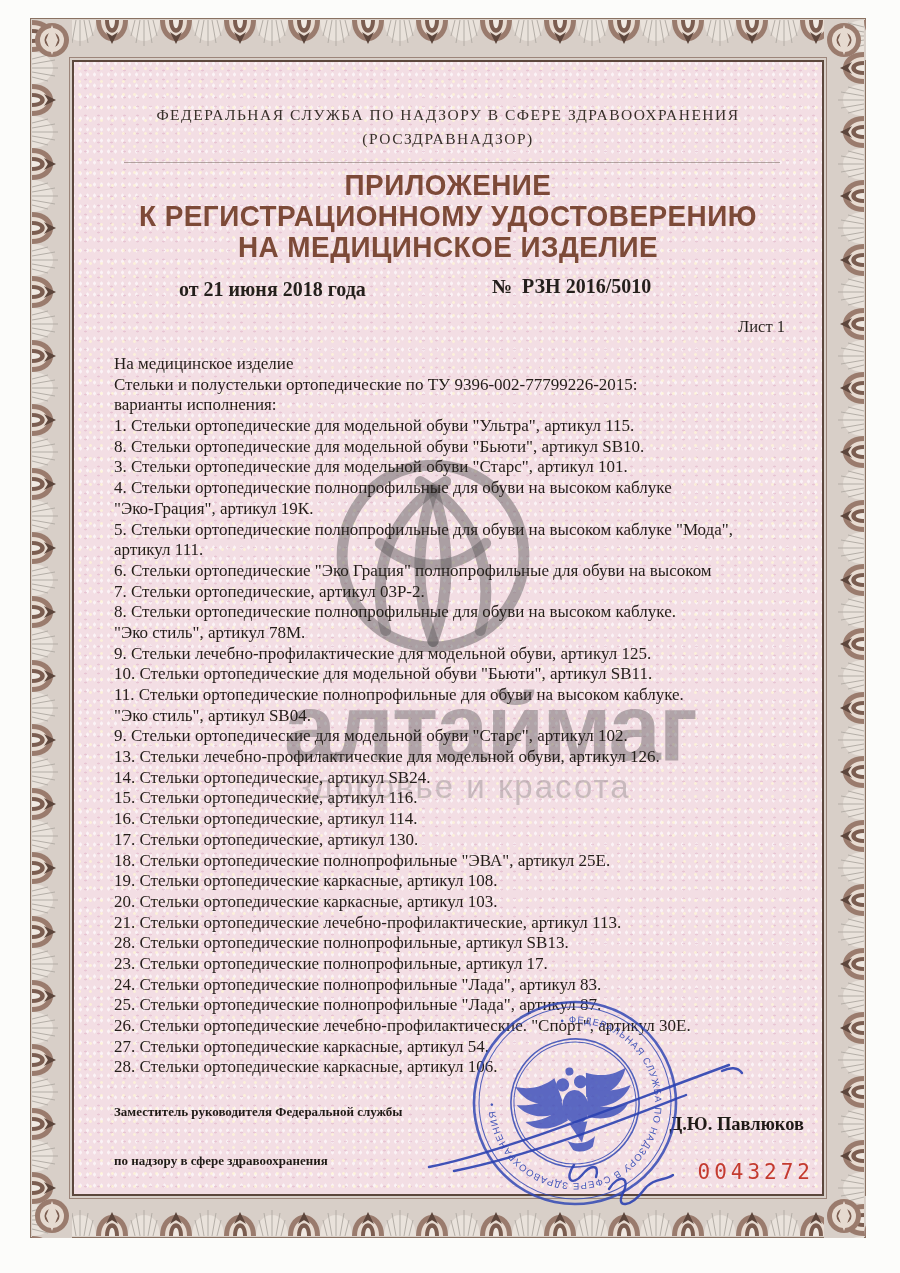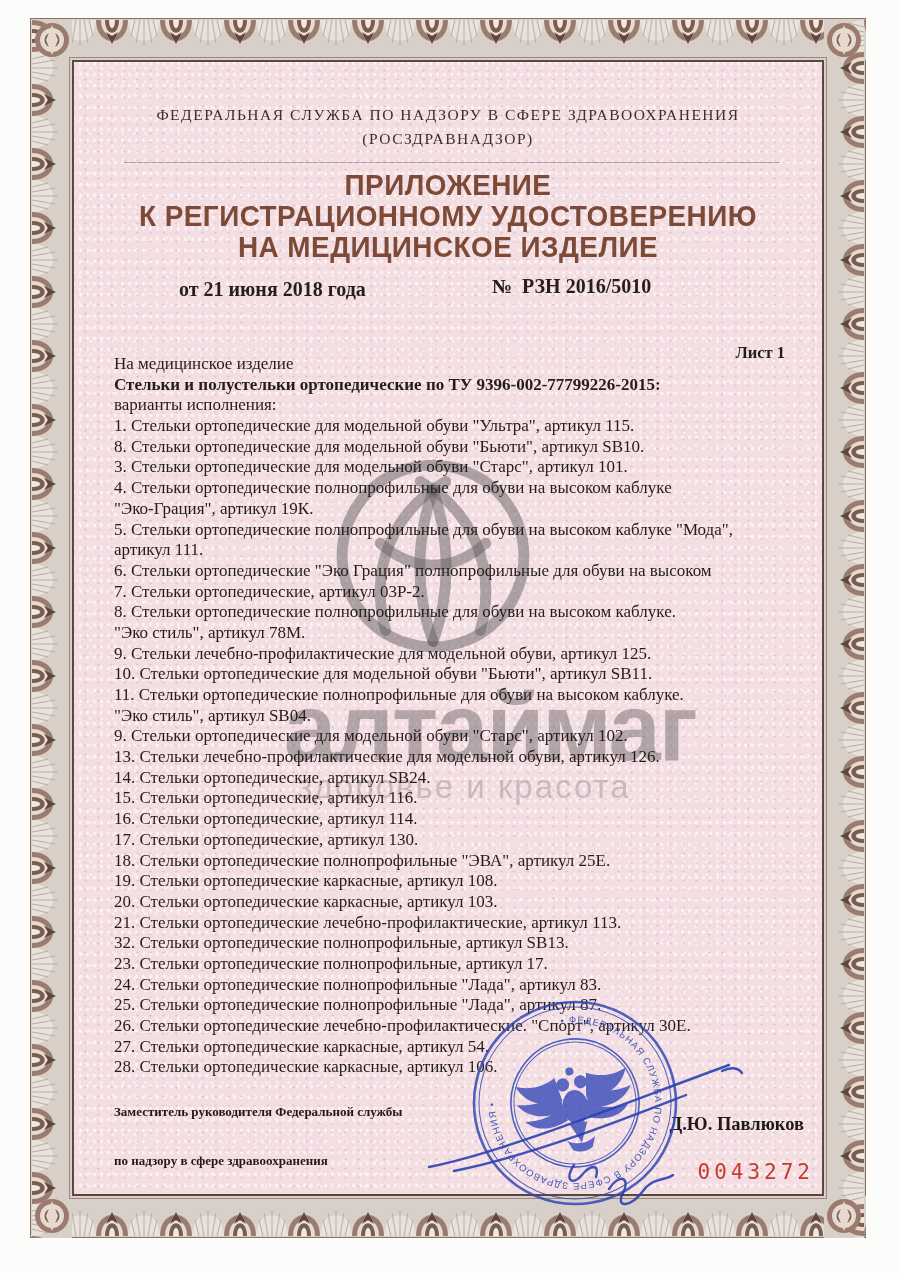--- a/index.html
+++ b/index.html
@@ -25,24 +25,24 @@
         background-size:11px 13px,13px 9px,7px 11px;
         background-position:0 0,5px 4px,3px 7px;}
   .abs{position:absolute;}
   .agency{width:100%;text-align:center;font-size:15.5px;letter-spacing:1.5px;
           color:#38302a;}
   .divider{height:1px;background:#7a6a60;opacity:.55;}
   .title{width:100%;text-align:center;font-family:"Liberation Sans",sans-serif;
          font-weight:bold;font-size:30px;letter-spacing:.5px;color:#7d4a38;
          transform:scaleX(.93);transform-origin:center;white-space:nowrap;}
   .meta{font-weight:bold;font-size:20px;color:#241f1c;white-space:pre;}
-  .sheet{font-weight:bold;font-size:16.5px;color:#241f1c;margin-top:26px;}
+  .sheet{font-weight:normal;font-size:16.5px;color:#241f1c;}
   .bodytext{font-size:17px;line-height:20.7px;color:#231d19;white-space:nowrap;}
   .bline{height:20.7px;}
-  .b{font-weight:bold;}
+  .b{font-weight:normal;}
   .sig{font-weight:bold;font-size:13px;color:#1f1a16;line-height:25px;}
   .signame{font-weight:bold;font-size:18.5px;color:#1f1a16;}
   .serial{font-family:"DejaVu Sans Mono",monospace;font-size:21px;
           letter-spacing:4px;color:#c43b2f;}
   .wm-brand{font-family:"Liberation Sans",sans-serif;font-weight:bold;
             font-size:94px;color:rgba(105,99,103,.48);text-align:center;
             letter-spacing:-2px;}
   .wm-tag{font-family:"Liberation Sans",sans-serif;font-size:33px;
           letter-spacing:2px;color:rgba(140,133,137,.42);text-align:center;}
   .stamp-wrap{transform:rotate(-10deg);}
@@ -214,21 +214,21 @@
         <div class="bline">9. Стельки ортопедические для модельной обуви "Старс", артикул 102.</div>
         <div class="bline">13. Стельки лечебно-профилактические для модельной обуви, артикул 126.</div>
         <div class="bline">14. Стельки ортопедические, артикул SB24.</div>
         <div class="bline">15. Стельки ортопедические, артикул 116.</div>
         <div class="bline">16. Стельки ортопедические, артикул 114.</div>
         <div class="bline">17. Стельки ортопедические, артикул 130.</div>
         <div class="bline">18. Стельки ортопедические полнопрофильные "ЭВА", артикул 25Е.</div>
         <div class="bline">19. Стельки ортопедические каркасные, артикул 108.</div>
         <div class="bline">20. Стельки ортопедические каркасные, артикул 103.</div>
         <div class="bline">21. Стельки ортопедические лечебно-профилактические, артикул 113.</div>
-        <div class="bline">32. Стельки ортопедические полнопрофильные, артикул SB13.</div>
+        <div class="bline">28. Стельки ортопедические полнопрофильные, артикул SB13.</div>
         <div class="bline">23. Стельки ортопедические полнопрофильные, артикул 17.</div>
         <div class="bline">24. Стельки ортопедические полнопрофильные "Лада", артикул 83.</div>
         <div class="bline">25. Стельки ортопедические полнопрофильные "Лада", артикул 87.</div>
         <div class="bline">26. Стельки ортопедические лечебно-профилактические. "Спорт", артикул 30Е.</div>
         <div class="bline">27. Стельки ортопедические каркасные, артикул 54.</div>
         <div class="bline">28. Стельки ортопедические каркасные, артикул 106.</div>
       </div>
 
     <div class="abs sig" style="top:1037px;left:40px;">Заместитель руководителя Федеральной службы</div>
     <div class="abs sig" style="top:1062px;left:40px;margin-top:24px;">по надзору в сфере здравоохранения</div>

